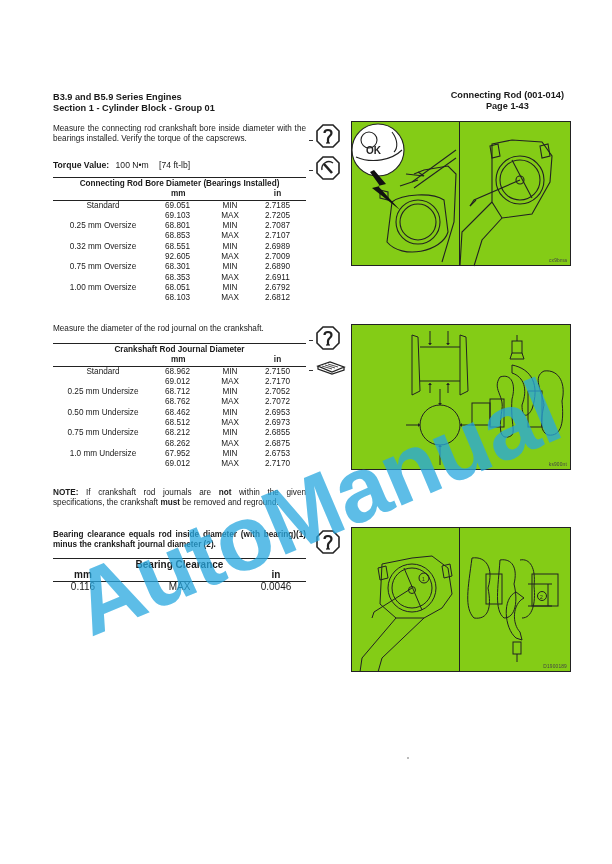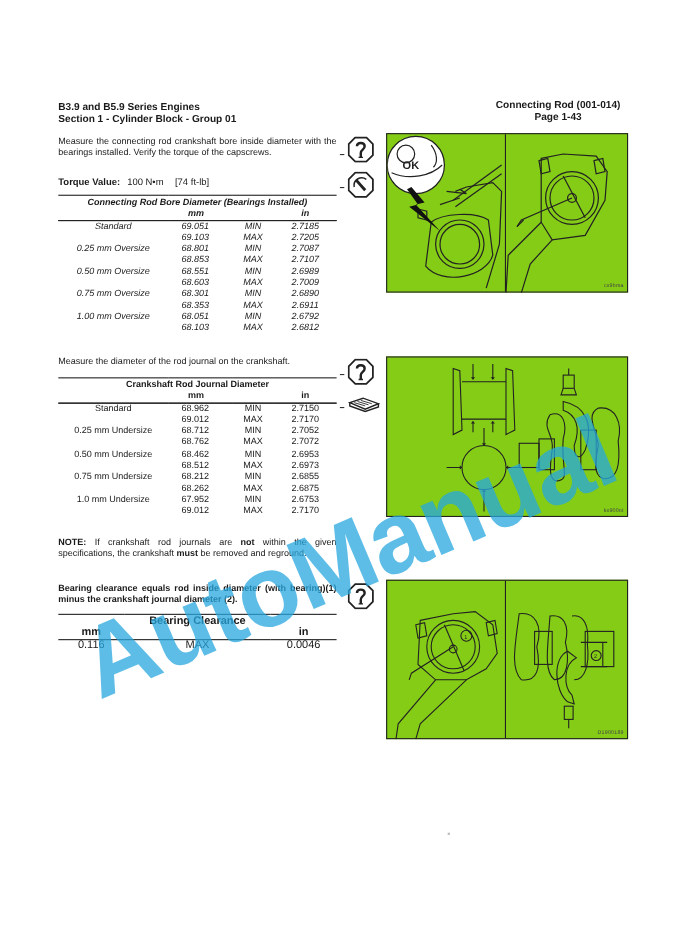--- a/index.html
+++ b/index.html
@@ -60,21 +60,21 @@
   <div>Page 1-43</div>
 </div>
 
 <div class="para" style="top:124px;">Measure the connecting rod crankshaft bore inside diameter with the bearings installed. Verify the torque of the capscrews.</div>
 <div class="torque">
   <span class="lbl">Torque Value:</span>
   <span style="margin-left:4px;">100 N•m</span>
   <span style="margin-left:8px;">[74 ft-lb]</span>
 </div>
 
-<table class="spec" style="top:177px;font-style:italic;">
+<table class="spec" style="top:177px;">
   <tbody>
       <tr>
         <td colspan="4" class="title">Connecting Rod Bore Diameter (Bearings Installed)</td>
       </tr>
   <tr>
     <td class="unit c-label"></td>
     <td class="unit c-mm-h">mm</td>
     <td class="unit c-lim"></td>
     <td class="unit c-in">in</td>
   </tr>
@@ -98,28 +98,28 @@
         <td class="c-lim">MIN</td>
         <td class="c-in">2.7087</td>
       </tr>
       <tr>
         <td class="c-label"></td>
         <td class="c-mm">68.853</td>
         <td class="c-lim">MAX</td>
         <td class="c-in">2.7107</td>
       </tr>
       <tr>
-        <td class="c-label">0.50 mm Oversize</td>
+        <td class="c-label">0.32 mm Oversize</td>
         <td class="c-mm">68.551</td>
         <td class="c-lim">MIN</td>
         <td class="c-in">2.6989</td>
       </tr>
       <tr>
         <td class="c-label"></td>
-        <td class="c-mm">68.603</td>
+        <td class="c-mm">92.605</td>
         <td class="c-lim">MAX</td>
         <td class="c-in">2.7009</td>
       </tr>
       <tr>
         <td class="c-label">0.75 mm Oversize</td>
         <td class="c-mm">68.301</td>
         <td class="c-lim">MIN</td>
         <td class="c-in">2.6890</td>
       </tr>
       <tr>

